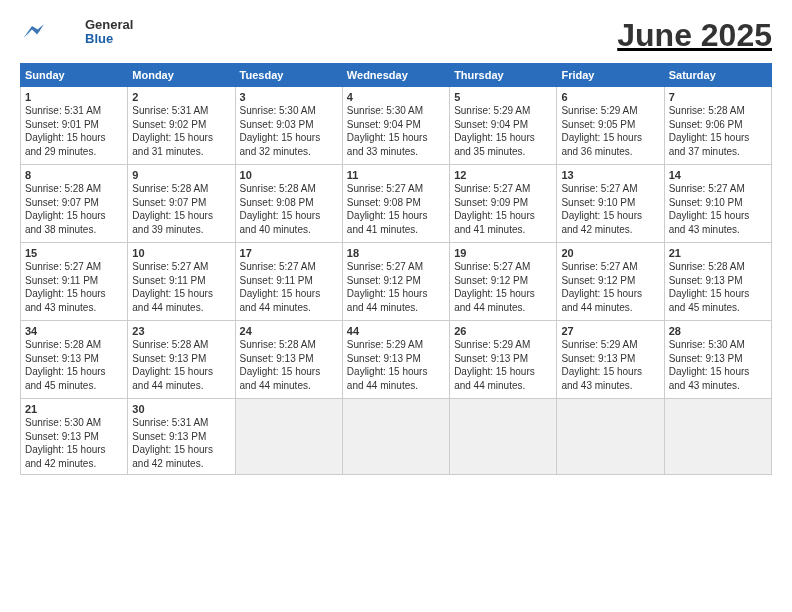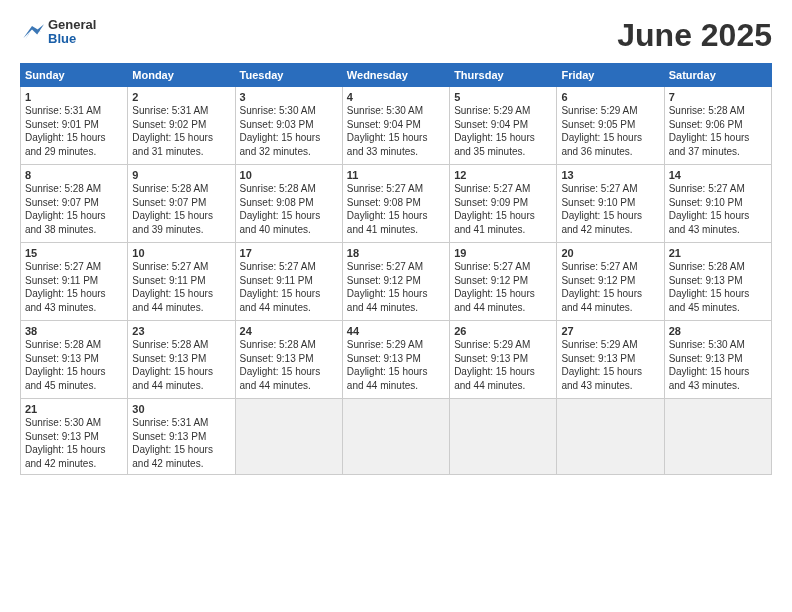--- a/index.html
+++ b/index.html
@@ -26,29 +26,31 @@
       display: flex;
       align-items: center;
       gap: 4px;
     }
     .logo-text {
       display: flex;
       flex-direction: column;
       font-size: 13px;
       font-weight: bold;
       line-height: 1.1;
+      margin-left: 37px;
     }
     .logo-general { color: #333; }
     .logo-blue { color: #1a5fa8; }
     .logo-bird {
       width: 24px;
       height: 20px;
     }
     .title-area {
       text-align: right;
+      text-decoration: underline;
     }
     .month-title {
       font-size: 32px;
       font-weight: bold;
       color: #333;
       line-height: 1.1;
     }
     .location-title {
       font-size: 14px;
       color: #333;
@@ -276,21 +278,21 @@
           <td>
             <span class="day-number">21</span>
             <div class="day-info" style="white-space: pre-line;">Sunrise: 5:28 AM
 Sunset: 9:13 PM
 Daylight: 15 hours
 and 45 minutes.</div>
           </td>
         </tr>
         <tr>
           <td>
-            <span class="day-number">38</span>
+            <span class="day-number">34</span>
             <div class="day-info" style="white-space: pre-line;">Sunrise: 5:28 AM
 Sunset: 9:13 PM
 Daylight: 15 hours
 and 45 minutes.</div>
           </td>
           <td>
             <span class="day-number">23</span>
             <div class="day-info" style="white-space: pre-line;">Sunrise: 5:28 AM
 Sunset: 9:13 PM
 Daylight: 15 hours

